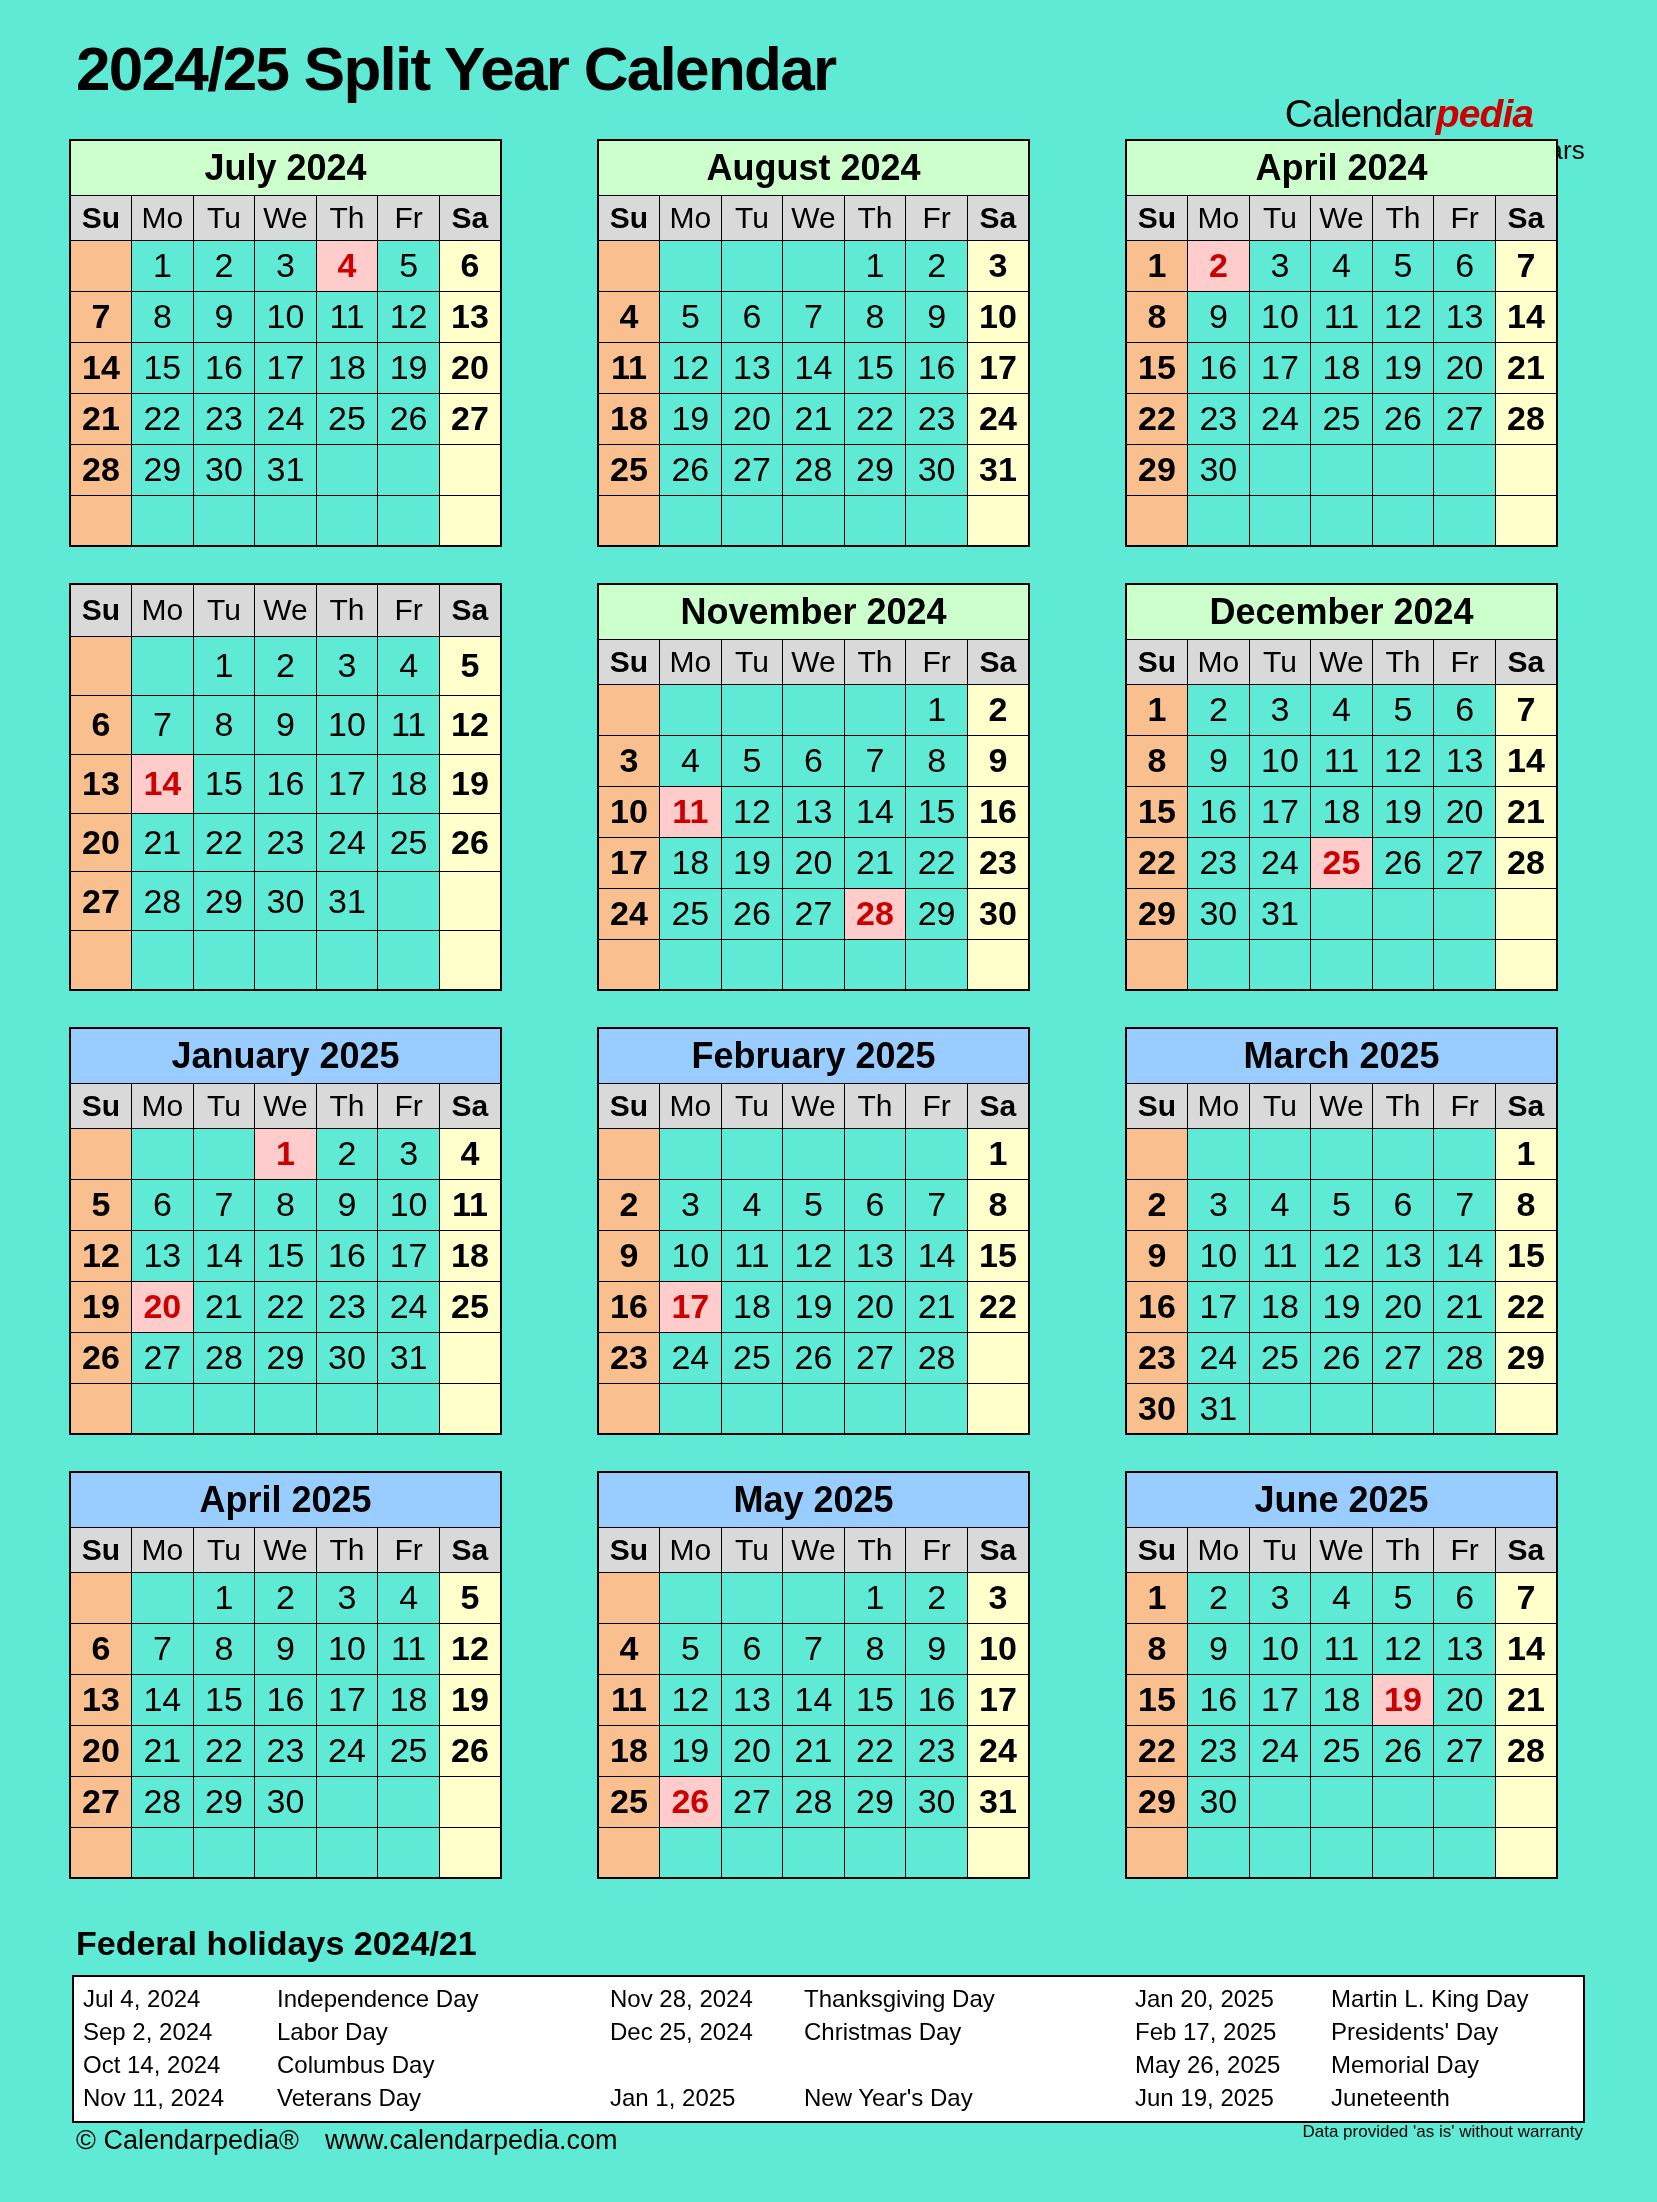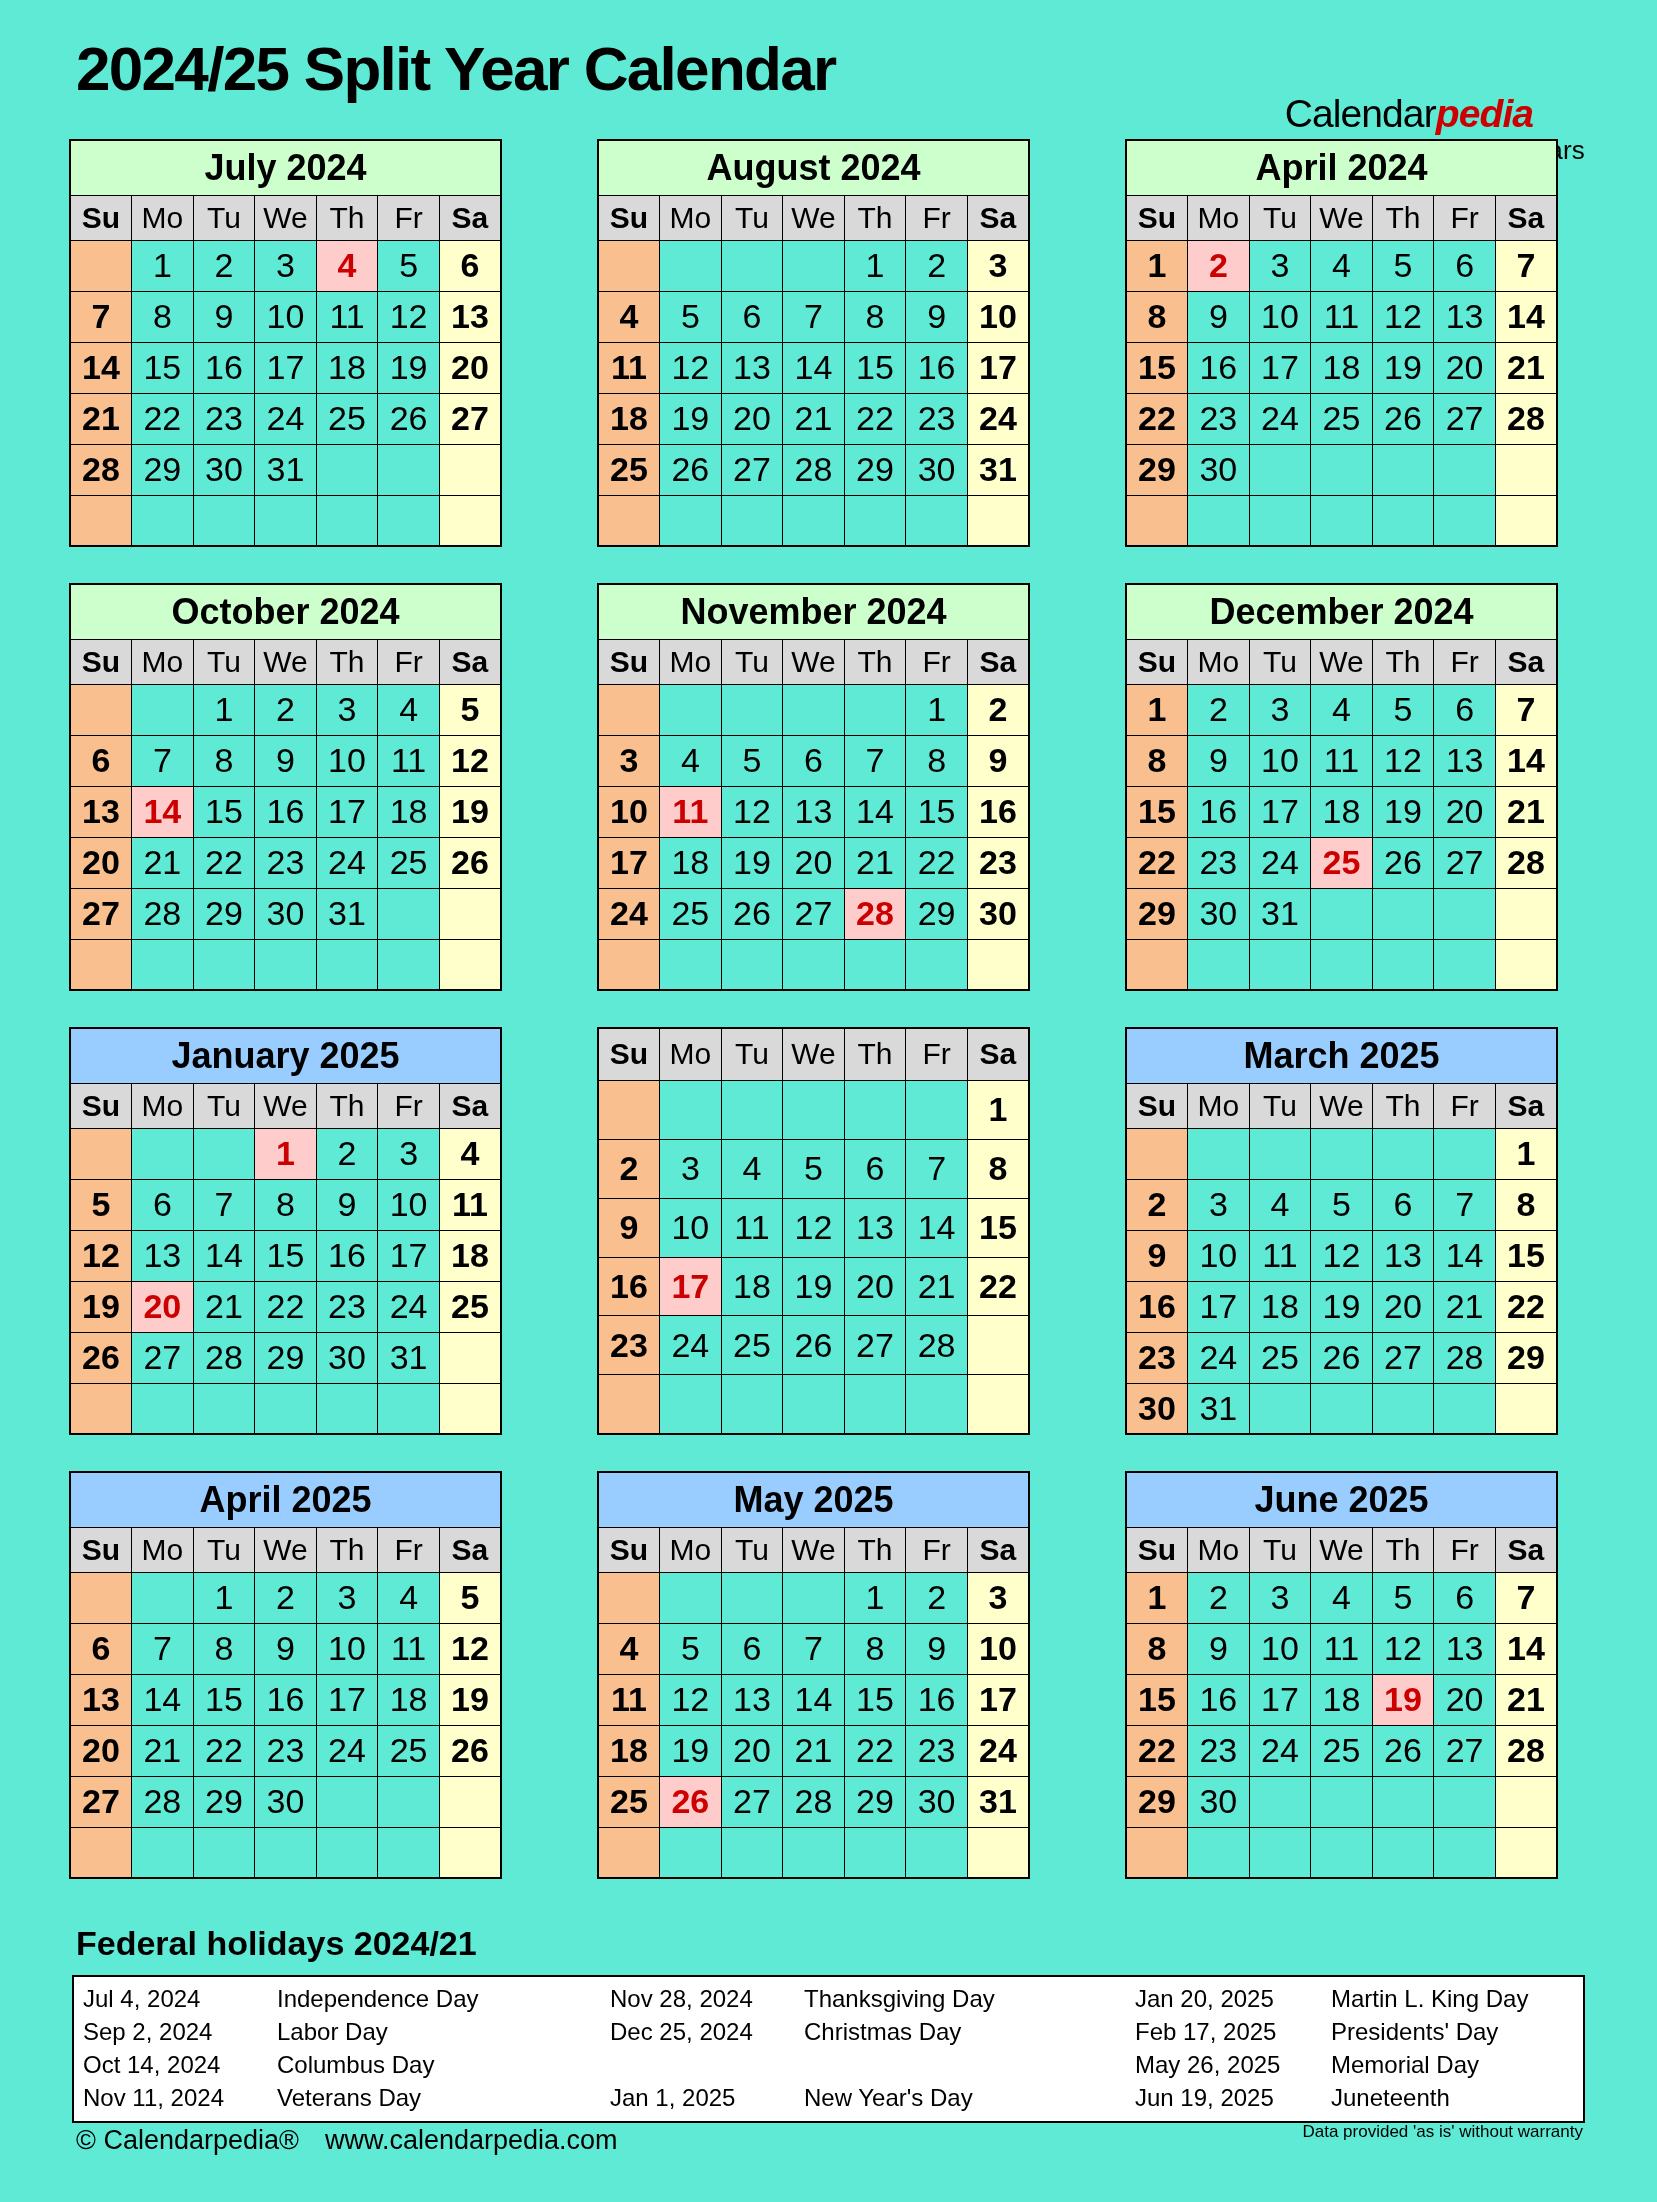--- a/index.html
+++ b/index.html
@@ -269,23 +269,20 @@
             <td class="c-wd"></td>
             <td class="c-wd"></td>
             <td class="c-wd"></td>
             <td class="c-wd"></td>
             <td class="c-sa"></td>
           </tr>
         </tbody>
       </table>
       <table class="month">
         <tbody>
-          <tr>
-            <td colspan="7" class="mh mh-green">October 2024</td>
-          </tr>
           <tr class="dh">
             <td class="h-su">Su</td>
             <td class="h-wd">Mo</td>
             <td class="h-wd">Tu</td>
             <td class="h-wd">We</td>
             <td class="h-wd">Th</td>
             <td class="h-wd">Fr</td>
             <td class="h-sa">Sa</td>
           </tr>
           <tr class="wk">
@@ -549,20 +546,23 @@
             <td class="c-wd"></td>
             <td class="c-wd"></td>
             <td class="c-wd"></td>
             <td class="c-wd"></td>
             <td class="c-sa"></td>
           </tr>
         </tbody>
       </table>
       <table class="month">
         <tbody>
+          <tr>
+            <td colspan="7" class="mh mh-blue">February 2025</td>
+          </tr>
           <tr class="dh">
             <td class="h-su">Su</td>
             <td class="h-wd">Mo</td>
             <td class="h-wd">Tu</td>
             <td class="h-wd">We</td>
             <td class="h-wd">Th</td>
             <td class="h-wd">Fr</td>
             <td class="h-sa">Sa</td>
           </tr>
           <tr class="wk">

